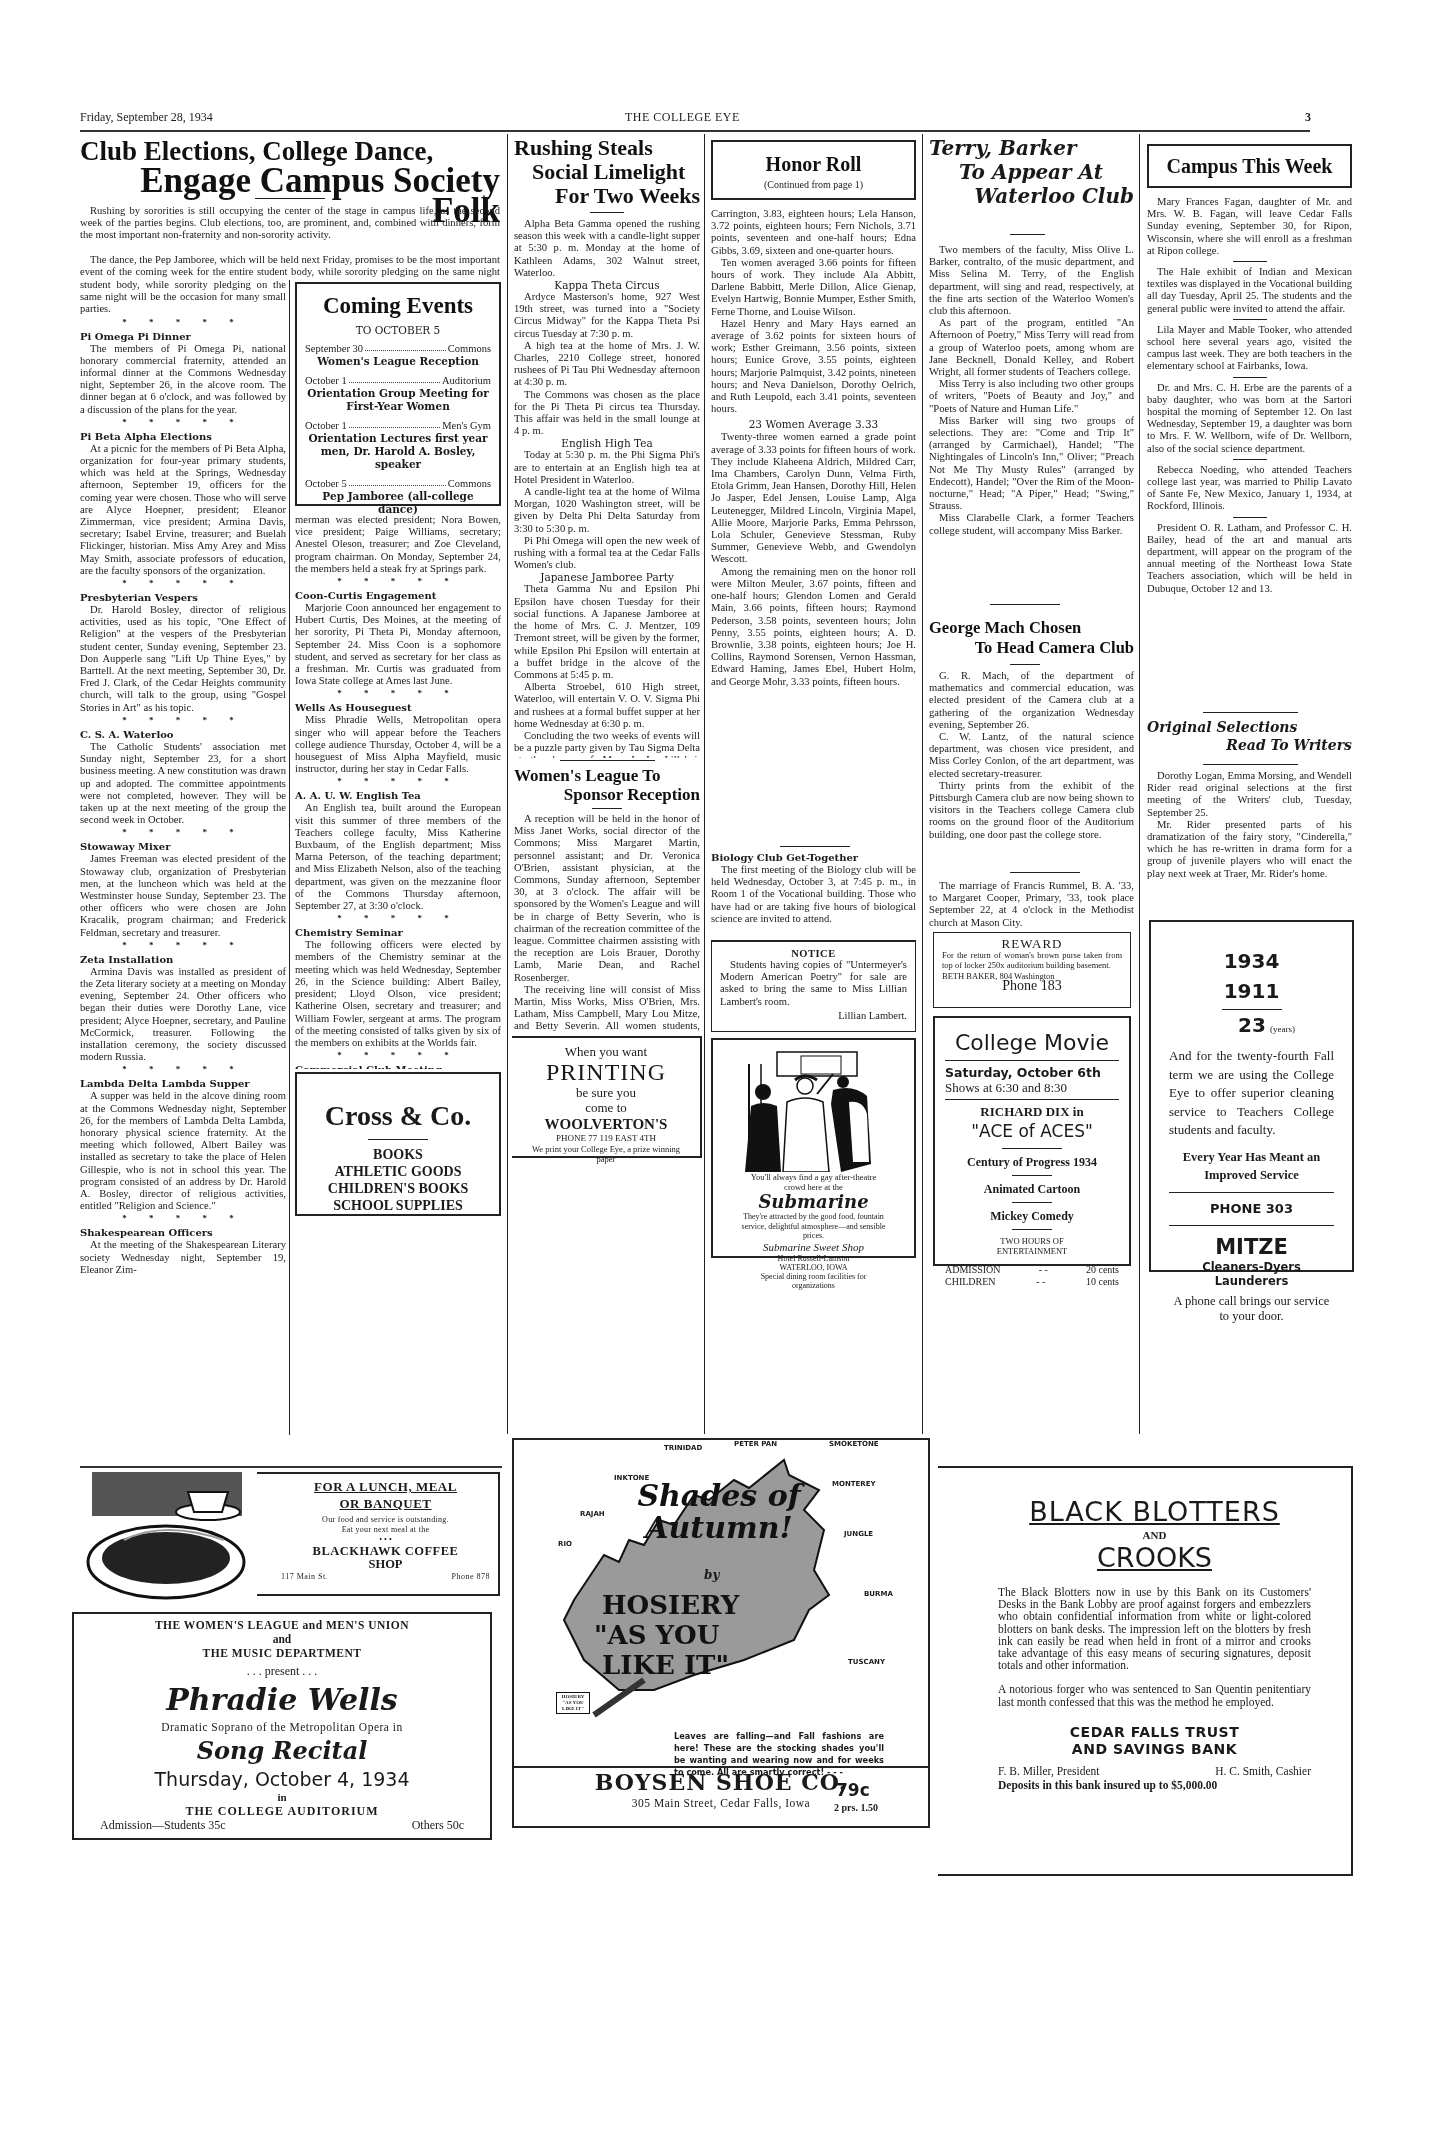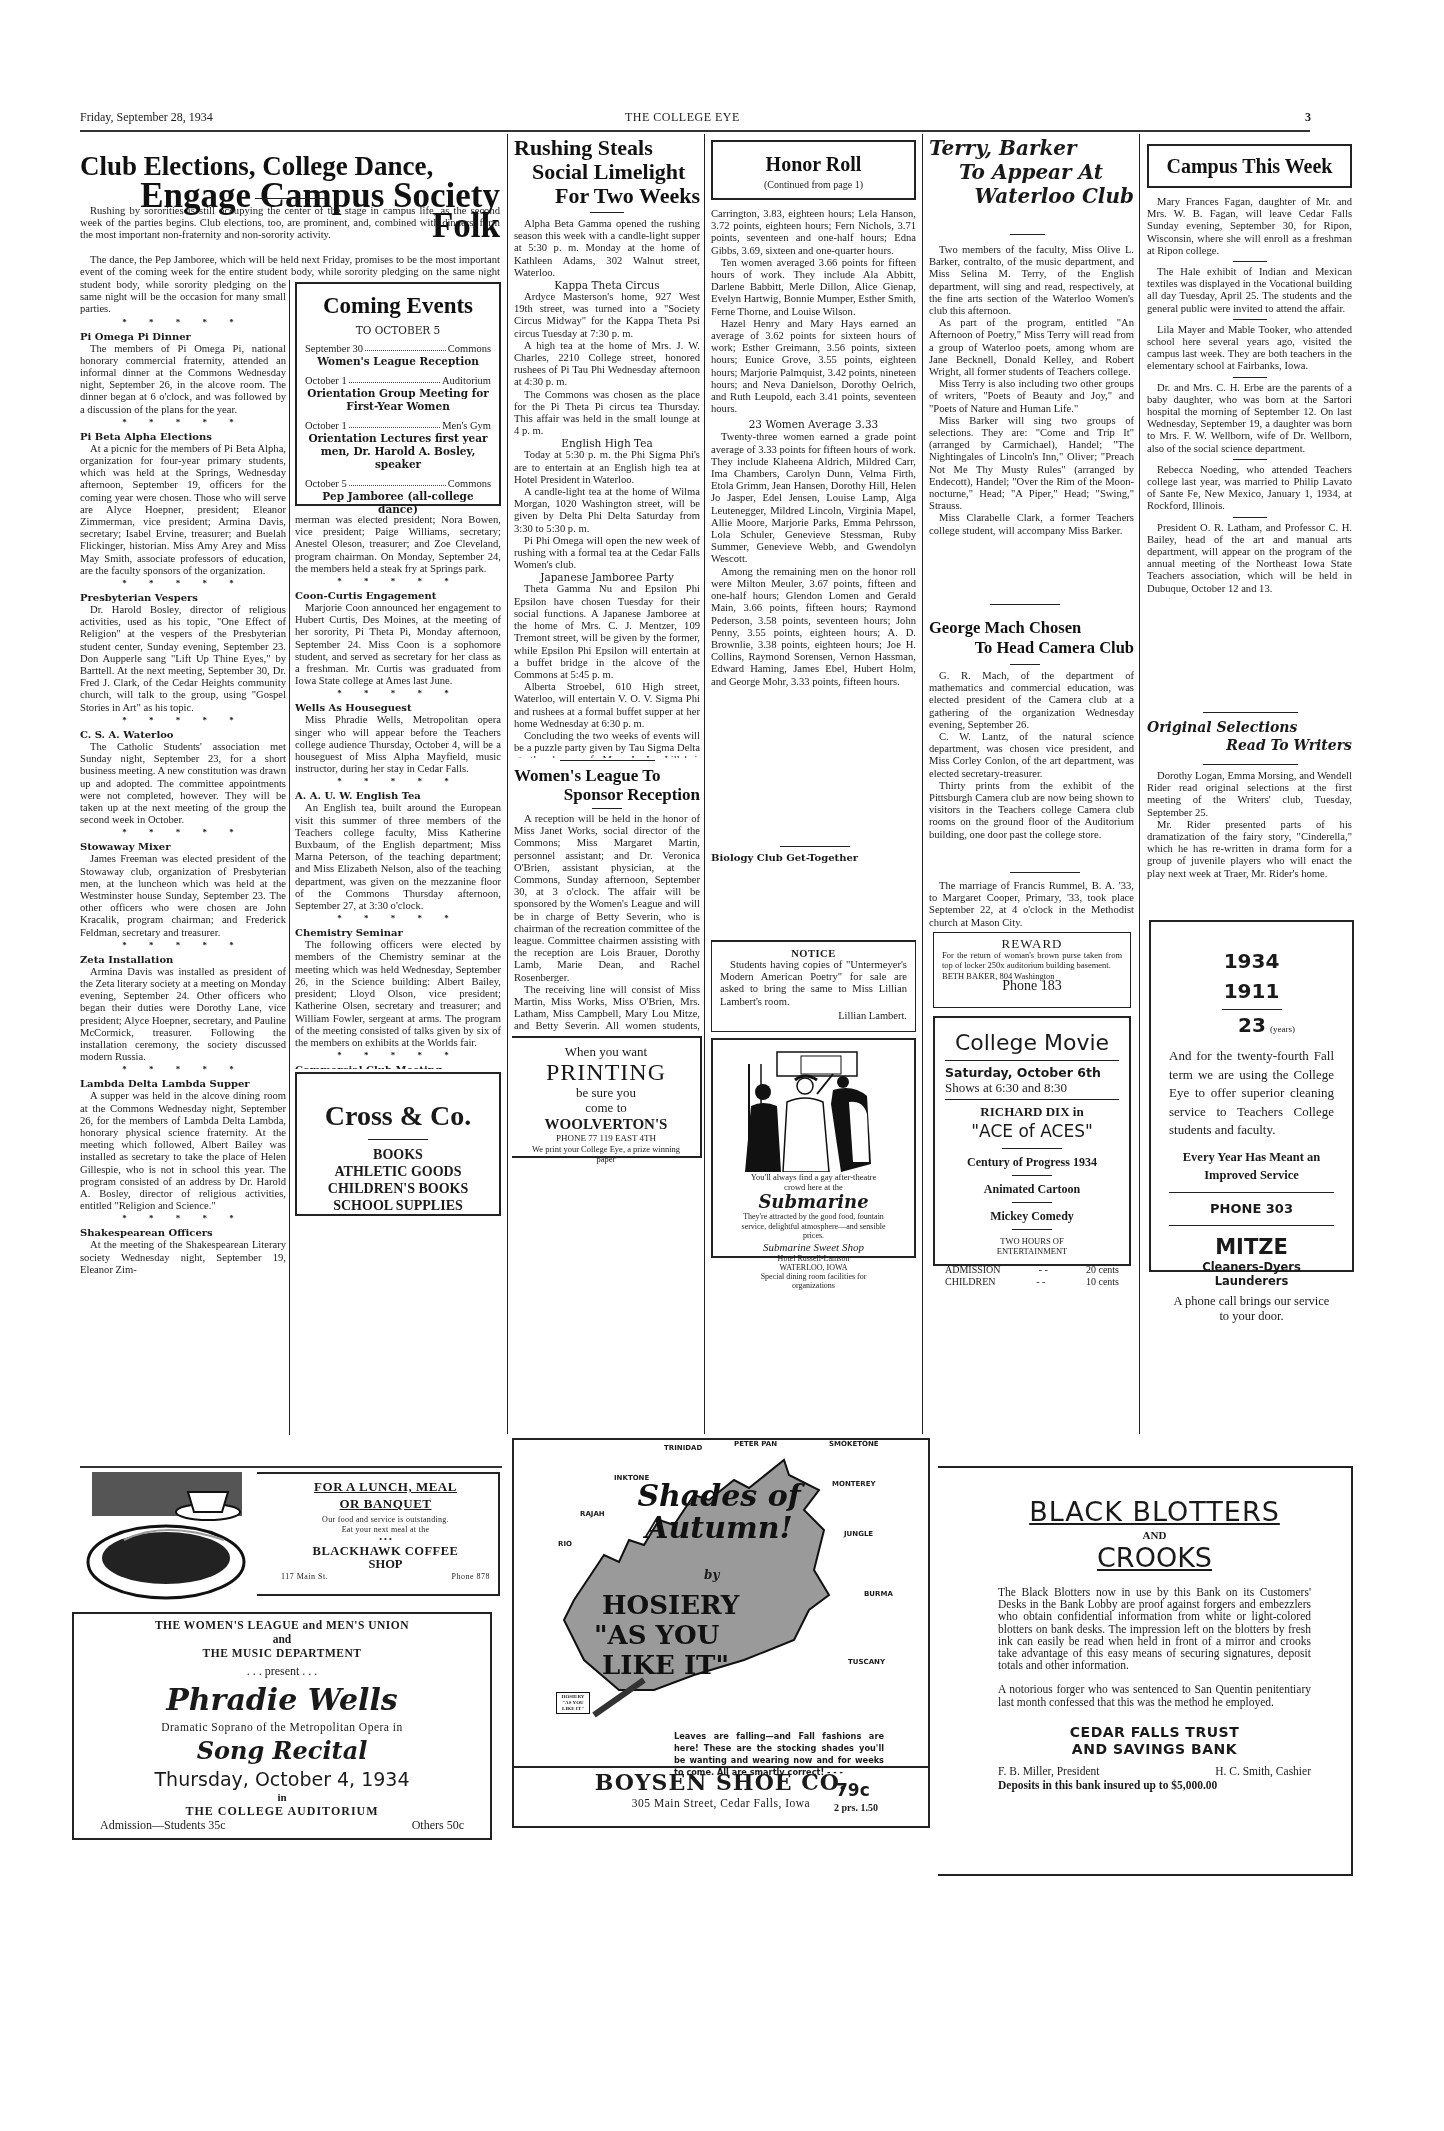--- a/index.html
+++ b/index.html
@@ -28,21 +28,21 @@
 </head>
 <body>
 
 <div class="abs" style="left:80px;top:108px;width:1240px;height:20px;font-size:12px;">
   <span class="abs" style="left:0;top:2px">Friday, September 28, 1934</span>
   <span class="abs" style="left:545px;top:2px;letter-spacing:.5px">THE COLLEGE EYE</span>
   <span class="abs" style="left:1225px;top:2px;font-weight:bold">3</span>
 </div>
 <div class="hline" style="left:80px;top:130px;width:1230px"></div>
 
-<div class="abs hl" style="left:80px;top:136px;width:420px;font-family:'Liberation Serif',serif;margin-top:15px;">
+<div class="abs hl" style="left:80px;top:136px;width:420px;font-family:'Liberation Serif',serif;">
   <div style="font-size:27px;line-height:30px">Club Elections, College Dance,</div>
   <div style="font-size:35px;line-height:30px;text-align:right">Engage Campus Society Folk</div>
 </div>
 <div class="abs" style="left:255px;top:198px;width:70px;border-top:1px solid #222"></div>
 <div class="abs t" style="left:80px;top:205px;width:420px">
   <p>Rushing by sororities is still occupying the center of the stage in campus life, as the second week of the parties begins. Club elections, too, are prominent, and, combined with dinners, form the most important non-fraternity and non-sorority activity.</p>
 </div>
 <div class="abs t" style="left:80px;top:254px;width:420px">
   <p style="display:block;height:25px;overflow:hidden">The dance, the Pep Jamboree, which will be held next Friday, promises to be the most important event of the coming week for the entire student body, while sorority pledging on the same night will be the occasion for many small parties.</p>
 </div>
@@ -196,20 +196,21 @@
   <p style="text-indent:0">Carrington, 3.83, eighteen hours; Lela Hanson, 3.72 points, eighteen hours; Fern Nichols, 3.71 points, seventeen and one-half hours; Edna Gibbs, 3.69, sixteen and one-quarter hours.</p>
   <p>Ten women averaged 3.66 points for fifteen hours of work. They include Ala Abbitt, Darlene Babbitt, Merle Dillon, Alice Gienap, Evelyn Hartwig, Bonnie Mumper, Esther Smith, Ferne Thorne, and Louise Wilson.</p>
   <p>Hazel Henry and Mary Hays earned an average of 3.62 points for sixteen hours of work; Esther Greimann, 3.56 points, sixteen hours; Eunice Grove, 3.55 points, eighteen hours; Marjorie Palmquist, 3.42 points, nineteen hours; and Neva Danielson, Dorothy Oelrich, and Ruth Leupold, each 3.41 points, seventeen hours.</p>
   <div class="csub" style="margin:3px 0 1px">23 Women Average 3.33</div>
   <p>Twenty-three women earned a grade point average of 3.33 points for fifteen hours of work. They include Klaheena Aldrich, Mildred Carr, Ima Chambers, Carolyn Dunn, Velma Firth, Etola Grimm, Jean Hansen, Dorothy Hill, Helen Jo Jasper, Edel Jensen, Louise Lamp, Alga Leutenegger, Mildred Lincoln, Virginia Mapel, Allie Moore, Marjorie Parks, Emma Pehrsson, Lola Schuler, Genevieve Stessman, Ruby Summer, Genevieve Webb, and Gwendolyn Wescott.</p>
   <p>Among the remaining men on the honor roll were Milton Meuler, 3.67 points, fifteen and one-half hours; Glendon Lomen and Gerald Main, 3.66 points, fifteen hours; Raymond Pederson, 3.58 points, seventeen hours; John Penny, 3.55 points, eighteen hours; A. D. Brownlie, 3.38 points, eighteen hours; Joe H. Collins, Raymond Sorensen, Vernon Hassman, Edward Haming, James Ebel, Hubert Holm, and George Mohr, 3.33 points, fifteen hours.</p>
 </div>
 <div class="abs" style="left:780px;top:846px;width:70px;border-top:1px solid #222"></div>
 <div class="abs t" style="left:711px;top:852px;width:205px">
   <div class="sub" style="margin-top:0">Biology Club Get-Together</div>
+  <p>The first meeting of the Biology club will be held Wednesday, October 3, at 7:45 p. m., in Room 1 of the Vocational building. Those who have had or are taking five hours of biological science are invited to attend.</p>
 </div>
 
 <div class="abs" style="left:711px;top:940px;width:205px;height:92px;border:1.5px solid #222;border-top-width:2.5px;padding:6px 8px">
   <div class="c" style="font-size:10.5px;font-weight:bold;letter-spacing:.5px">NOTICE</div>
   <div class="t">
       <p>Students having copies of "Untermeyer's Modern American Poetry" for sale are asked to bring the same to Miss Lillian Lambert's room.</p>
     </div>
   <div style="font-size:10.5px;text-align:right;margin-top:2px">Lillian Lambert.</div>
 </div>
 

